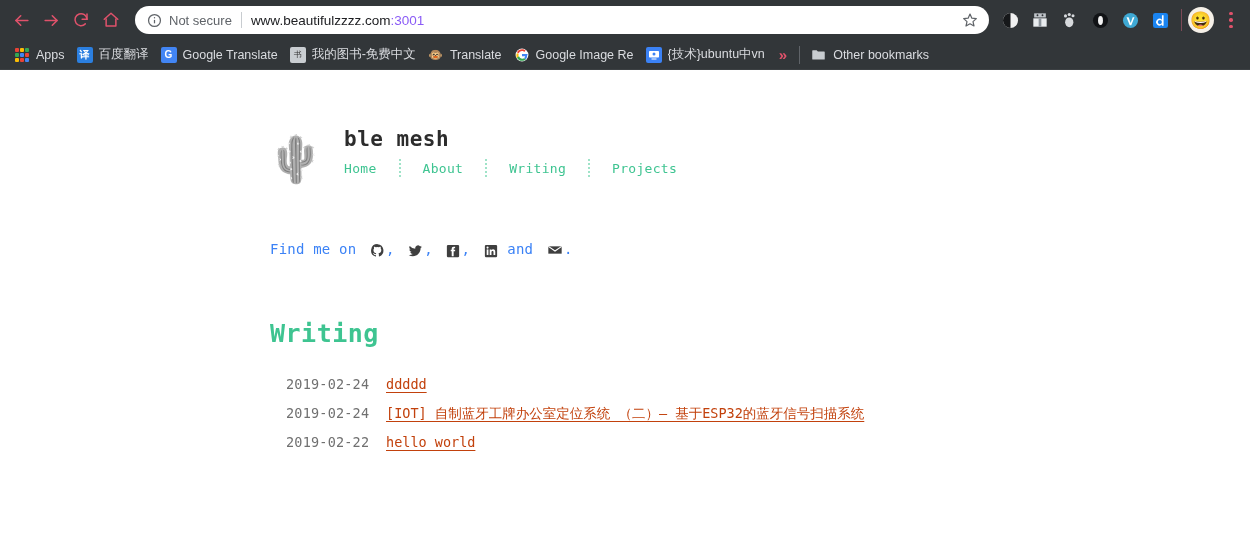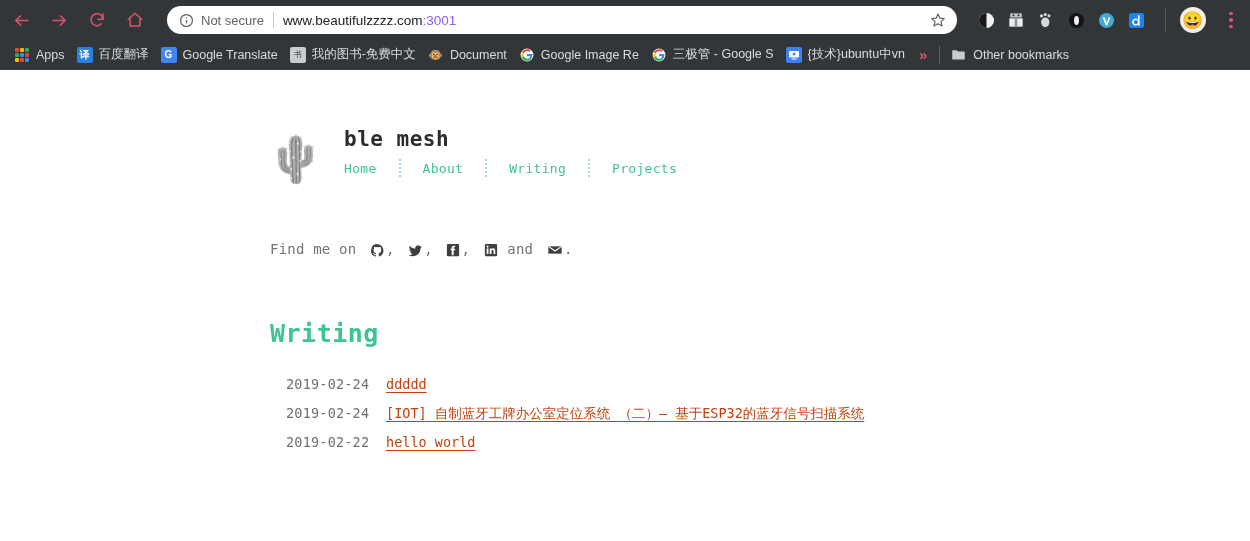--- a/index.html
+++ b/index.html
@@ -16,21 +16,21 @@
   .browser {
     width: 1250px;
     background: #323639;
   }
   .toolbar {
     height: 40px;
     background: #323639;
     display: flex;
     align-items: center;
     padding: 0 6px;
-    gap: 8px;
+    gap: 0;
   }
   .nav-btn {
     width: 30px; height: 30px;
     display: flex; align-items: center; justify-content: center;
     flex: 0 0 auto;
     border-radius: 50%;
   }
   .nav-btn svg { display: block; }
   .omnibox {
     flex: 1 1 auto;
@@ -192,23 +192,23 @@
   .nav .navsep {
     width: 0; height: 18px;
     border-left: 2px dotted #9fe3c8;
     flex: 0 0 auto;
   }
 
   .findme {
     margin-top: 51px;
     font-family: "DejaVu Sans Mono", monospace;
     font-size: 14px;
-    color: #737373;
-    display: flex;
-    align-items: center;
+    color: #3b82f6;
+    display: flex;
+    align-items: flex-end;
     letter-spacing: 0.2px;
   }
   .findme .soc {
     display: inline-flex; align-items: center; justify-content: center;
     margin: 0 1px 0 5px;
     position: relative; top: 1px;
   }
   .findme .txt { white-space: pre; }
 
   .sec-title {
@@ -381,48 +381,36 @@
       <span class="bm-label">Google Translate</span>
     </div>
 
     <div class="bm">
       <span class="bm-ico" style="background:#c9cdd1;color:#333;font-size:8px;">书</span>
       <span class="bm-label">我的图书-免费中文</span>
     </div>
 
     <div class="bm">
       <span class="bm-ico" style="font-size:12px;">🐵</span>
-      <span class="bm-label">Document</span>
+      <span class="bm-label">Translate</span>
     </div>
 
     <div class="bm">
       <span class="bm-ico">
         <svg width="14" height="14" viewBox="0 0 24 24">
             <circle cx="12" cy="12" r="11" fill="#fff"></circle>
             <path d="M12 5.3c1.8 0 3 .8 3.7 1.4l2.5-2.5C16.7 2.8 14.6 2 12 2 8.2 2 5 4.2 3.4 7.3l2.9 2.2C7.1 7.1 9.3 5.3 12 5.3z" fill="#ea4335"></path>
             <path d="M21.6 12.2c0-.8-.1-1.4-.2-2H12v3.9h5.5c-.1.9-.7 2.3-2 3.2l2.8 2.2c1.7-1.6 2.7-3.9 2.7-7.3z" fill="#4285f4"></path>
             <path d="M6.3 14.5a6 6 0 0 1-.3-1.9c0-.7.1-1.3.3-1.9L3.4 8.5A10 10 0 0 0 2.3 13c0 1.6.4 3.1 1.1 4.5z" fill="#fbbc05"></path>
             <path d="M12 22c2.7 0 5-.9 6.6-2.4l-2.8-2.2c-.8.5-1.8.9-3.2.9-2.7 0-4.9-1.7-5.7-4.1L3.4 16.5C5 19.7 8.2 22 12 22z" fill="#34a853"></path>
           </svg>
       </span>
       <span class="bm-label">Google Image Re</span>
     </div>
 
-    <div class="bm">
-      <span class="bm-ico">
-        <svg width="14" height="14" viewBox="0 0 24 24">
-            <circle cx="12" cy="12" r="11" fill="#fff"></circle>
-            <path d="M12 5.3c1.8 0 3 .8 3.7 1.4l2.5-2.5C16.7 2.8 14.6 2 12 2 8.2 2 5 4.2 3.4 7.3l2.9 2.2C7.1 7.1 9.3 5.3 12 5.3z" fill="#ea4335"></path>
-            <path d="M21.6 12.2c0-.8-.1-1.4-.2-2H12v3.9h5.5c-.1.9-.7 2.3-2 3.2l2.8 2.2c1.7-1.6 2.7-3.9 2.7-7.3z" fill="#4285f4"></path>
-            <path d="M6.3 14.5a6 6 0 0 1-.3-1.9c0-.7.1-1.3.3-1.9L3.4 8.5A10 10 0 0 0 2.3 13c0 1.6.4 3.1 1.1 4.5z" fill="#fbbc05"></path>
-            <path d="M12 22c2.7 0 5-.9 6.6-2.4l-2.8-2.2c-.8.5-1.8.9-3.2.9-2.7 0-4.9-1.7-5.7-4.1L3.4 16.5C5 19.7 8.2 22 12 22z" fill="#34a853"></path>
-          </svg>
-      </span>
-      <span class="bm-label">三极管 - Google S</span>
-    </div>
 
     <div class="bm">
       <span class="bm-ico" style="background:#3b82f6;">
         <svg width="12" height="12" viewBox="0 0 24 24">
             <rect x="2" y="4" width="20" height="13" rx="1.5" fill="#fff"></rect>
             <circle cx="12" cy="10" r="3" fill="#3b82f6"></circle>
             <rect x="7" y="19" width="10" height="2" fill="#fff"></rect>
           </svg>
       </span>
       <span class="bm-label">{技术}ubuntu中vn</span>

